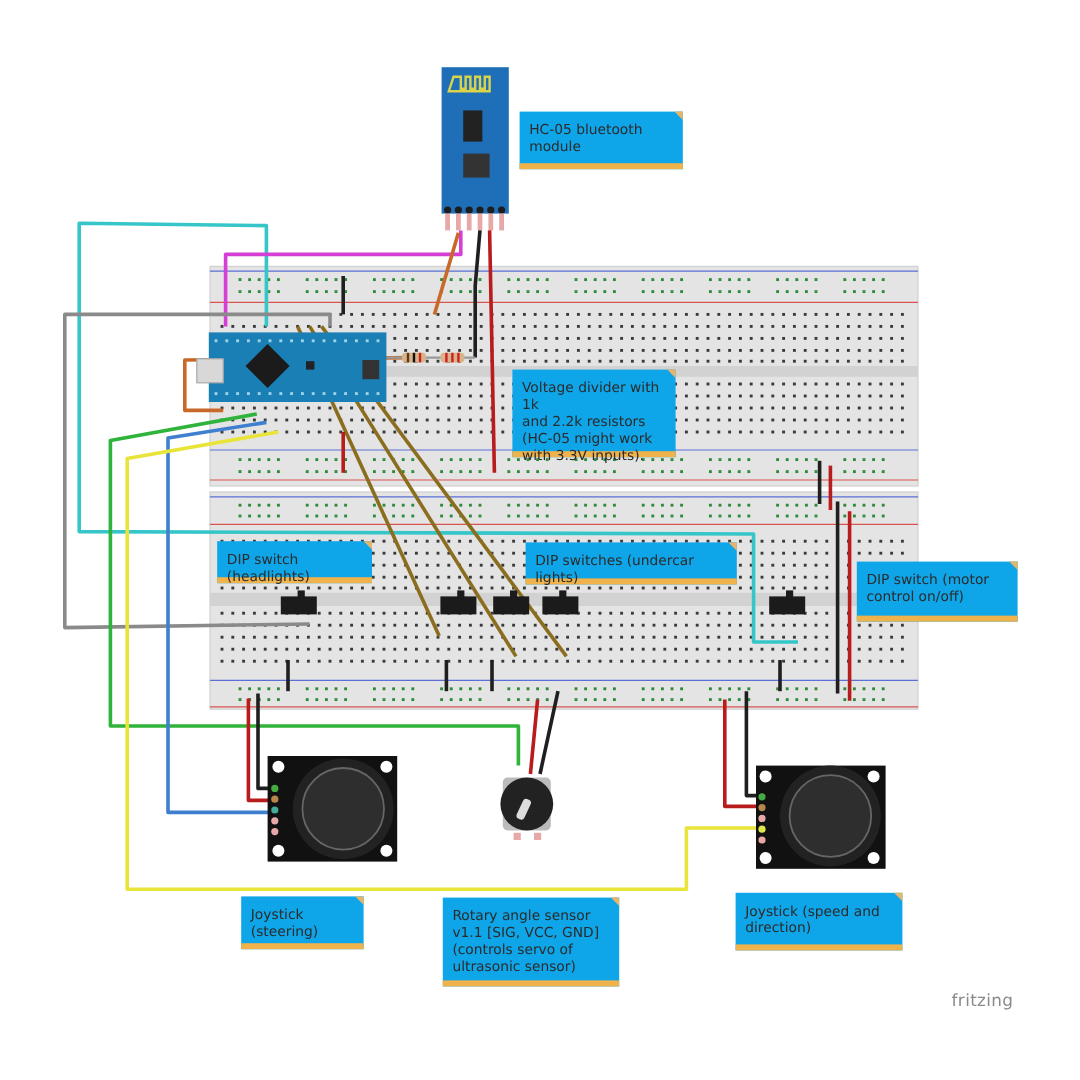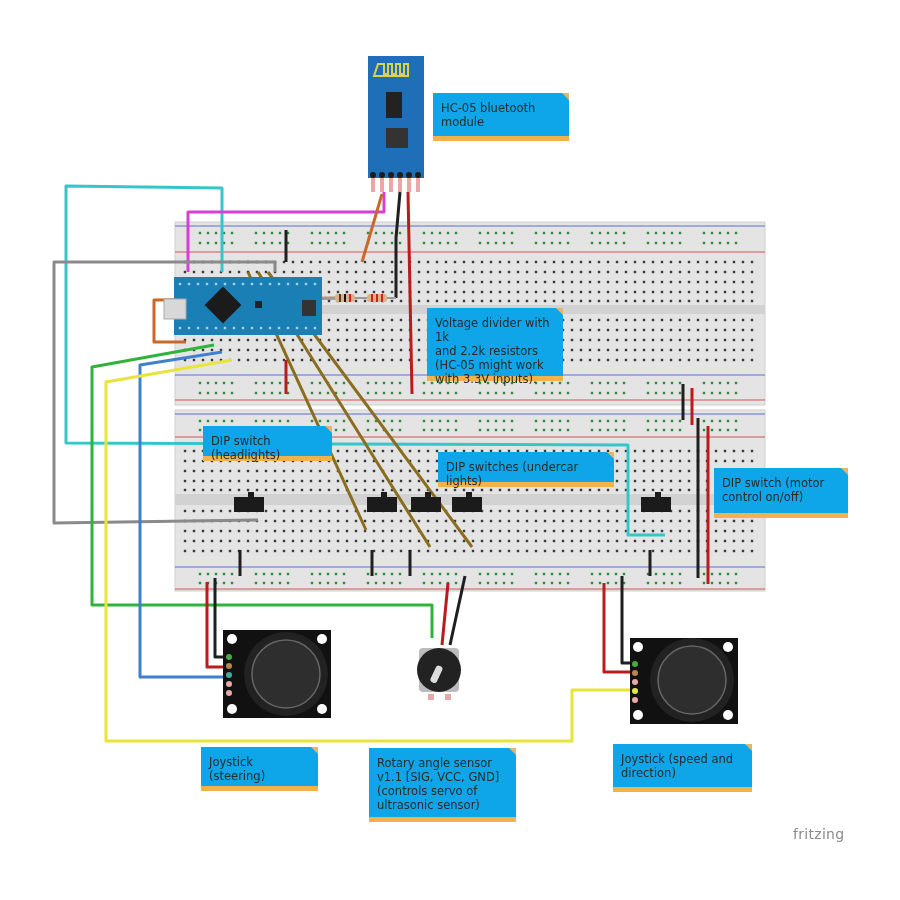--- a/index.html
+++ b/index.html
@@ -1876,25 +1876,25 @@
       <rect x="445" y="694" width="6" height="6" fill="#e8a8a8"></rect>
   </g>
 </svg>
 
 <div class="note" style="left:433px;top:93px;width:136px;height:48px;"><span>HC-05 bluetooth
 module</span></div>
 <div class="note" style="left:427px;top:276px;width:136px;height:73px;margin-top:32px;"><span>Voltage divider with 1k
 and 2.2k resistors
 (HC-05 might work
 with 3.3V inputs).</span></div>
-<div class="note" style="left:181px;top:426px;width:129px;height:35px;margin-left:22px;"><span>DIP switch (headlights)</span></div>
+<div class="note" style="left:181px;top:451px;width:129px;height:35px;"><span>DIP switch (headlights)</span></div>
 <div class="note" style="left:438px;top:452px;width:176px;height:35px;"><span>DIP switches (undercar lights)</span></div>
 <div class="note" style="left:714px;top:468px;width:134px;height:50px;"><span>DIP switch (motor
 control on/off)</span></div>
-<div class="note" style="left:201px;top:747px;width:117px;height:44px;"><span>Joystick (steering)</span></div>
+<div class="note" style="left:201px;top:747px;width:102px;height:44px;"><span>Joystick (steering)</span></div>
 <div class="note" style="left:369px;top:748px;width:147px;height:74px;"><span>Rotary angle sensor
 v1.1 [SIG, VCC, GND]
 (controls servo of
 ultrasonic sensor)</span></div>
 <div class="note" style="left:613px;top:744px;width:139px;height:48px;"><span>Joystick (speed and
 direction)</span></div>
 
 <div class="brand">fritzing</div>
 
 </body></html>

